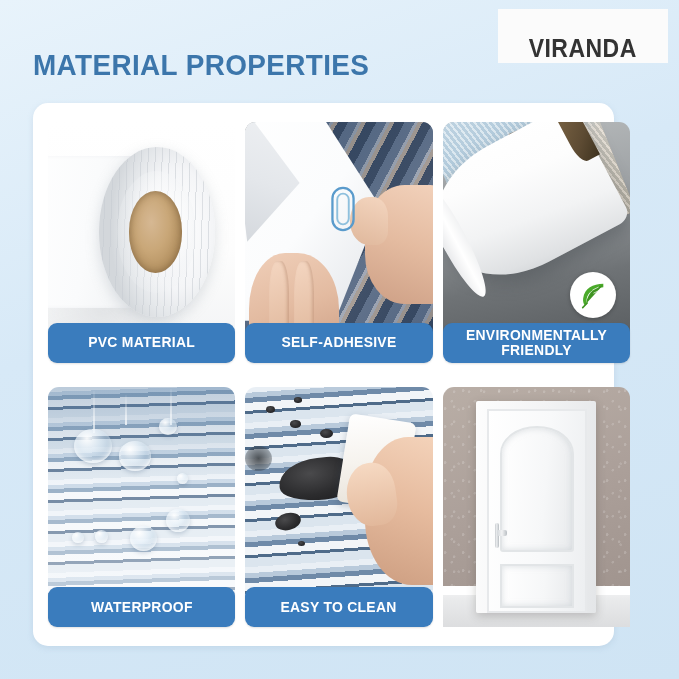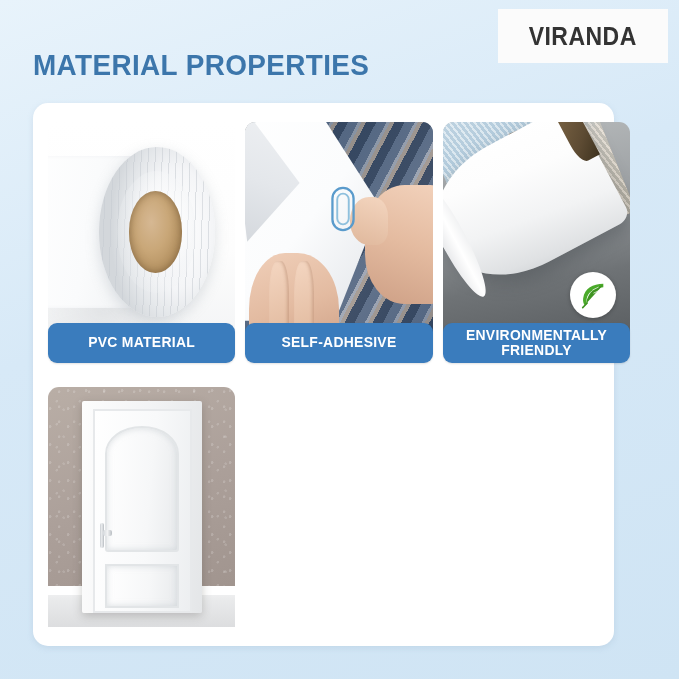--- a/index.html
+++ b/index.html
@@ -20,21 +20,21 @@
 
   
   .brand-box {
     position: absolute;
     left: 498px;
     top: 9px;
     width: 170px;
     height: 54px;
     background: #fbfbfb;
     display: flex;
-    align-items: center;
+    align-items: flex-end;
     justify-content: center;
   }
   .brand-text {
     font-size: 25px;
     font-weight: bold;
     letter-spacing: 0.5px;
     color: #333333;
     font-family: "Liberation Sans Narrow", "Liberation Sans", sans-serif;
     transform: scaleX(0.92);
   }
@@ -611,21 +611,57 @@
               </g>
             </svg>
           </div>
         </div>
         <div class="card-label two-line">
           <span>ENVIRONMENTALLY
 FRIENDLY</span>
         </div>
       </div>
 
-
+      <div class="card">
+        <div class="card-media m-water">
+          <div class="trail" style="left:24%;top:2%;height:20%"></div>
+          <div class="trail" style="left:41%;top:4%;height:14%"></div>
+          <div class="trail" style="left:65%;top:1%;height:17%"></div>
+          <div class="drop" style="left:14%;top:20%;width:20%;height:16%"></div>
+          <div class="drop" style="left:38%;top:26%;width:17%;height:14%"></div>
+          <div class="drop" style="left:59%;top:15%;width:10%;height:8%"></div>
+          <div class="drop" style="left:63%;top:58%;width:13%;height:11%"></div>
+          <div class="drop" style="left:44%;top:66%;width:14%;height:12%"></div>
+          <div class="drop" style="left:13%;top:69%;width:6%;height:5%"></div>
+          <div class="drop" style="left:25%;top:68%;width:7%;height:6%"></div>
+          <div class="drop" style="left:69%;top:41%;width:6%;height:5%"></div>
+        </div>
+        <div class="card-label">
+          <span>WATERPROOF</span>
+        </div>
+      </div>
+
+      <div class="card">
+        <div class="card-media m-clean">
+          <div class="clean-smudge"></div>
+          <div class="stain stain-big"></div>
+          <div class="stain stain-mid"></div>
+          <div class="stain stain-s1"></div>
+          <div class="stain stain-s2"></div>
+          <div class="stain stain-s3"></div>
+          <div class="stain stain-s4"></div>
+          <div class="stain stain-s5"></div>
+          <div class="clean-sponge"></div>
+          <div class="clean-hand"></div>
+          <div class="clean-thumb"></div>
+        </div>
+        <div class="card-label">
+          <span>EASY TO CLEAN</span>
+        </div>
+      </div>
 
       <div class="card">
         <div class="card-media m-door">
           <div class="baseboard"></div>
           <div class="door-frame">
             <div class="door-leaf">
               <div class="door-panel-top"></div>
               <div class="door-panel-bot"></div>
               <div class="door-handle"></div>
             </div>

